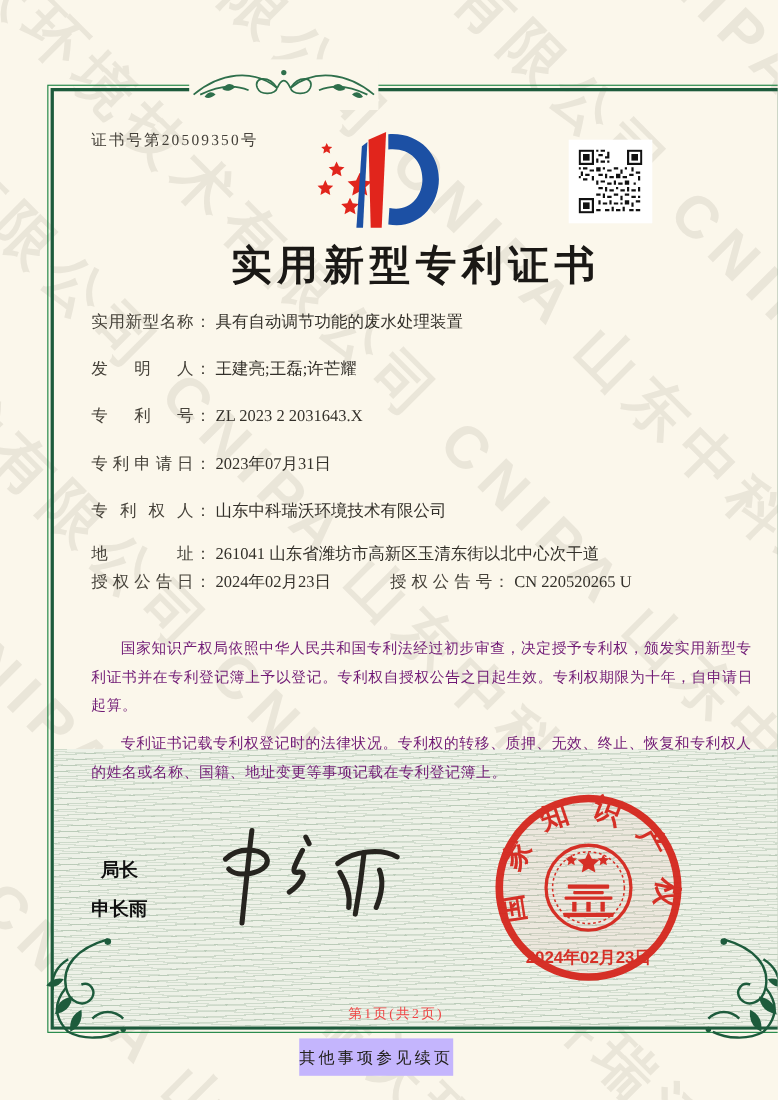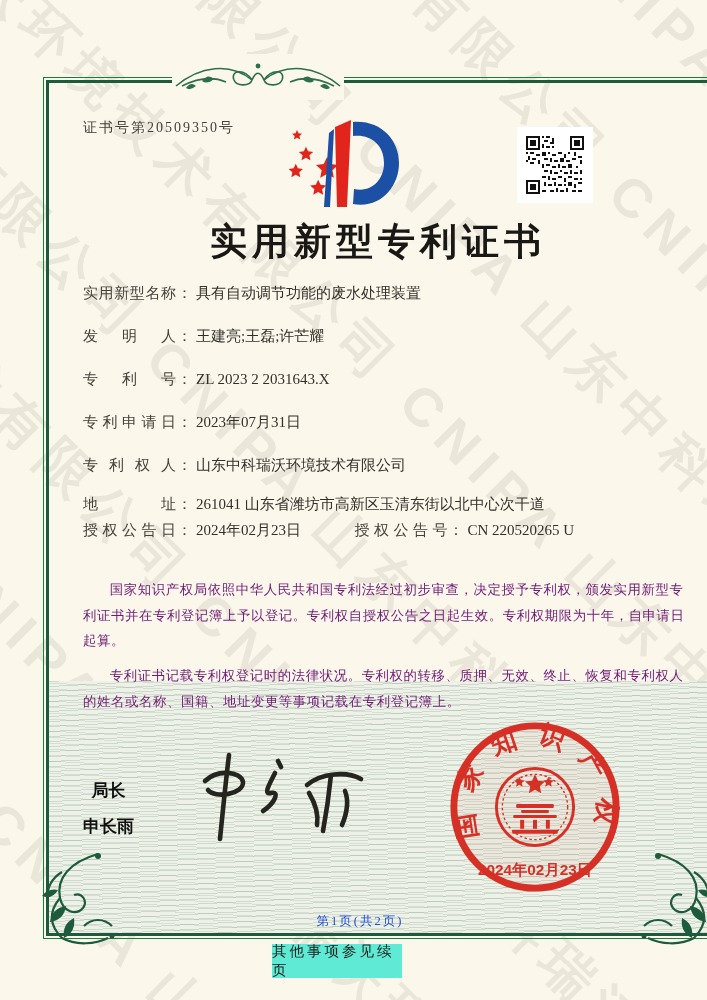--- a/index.html
+++ b/index.html
@@ -70,25 +70,25 @@
     line-height:1.92;letter-spacing:0.6px;color:#701a75;}
   .legal p{margin:0 0 9px 0;text-indent:2em;}
   
   .sig-labels{position:absolute;left:34px;top:696px;z-index:2;
     font-family:"Liberation Sans","DejaVu Sans",sans-serif;
     font-weight:700;font-size:17px;color:#101010;}
   .sig-labels div{margin-bottom:13px;text-align:center;}
   .sig-svg{position:absolute;left:134px;top:664px;z-index:2;}
   .seal{position:absolute;left:392px;top:630px;width:188px;height:188px;z-index:2;opacity:0.95;}
   .page-info{position:absolute;left:0;right:0;top:830px;text-align:center;
-    font-size:12.5px;color:#1d4ed8;letter-spacing:2px;transform:translateX(-18px);z-index:2;}
+    font-size:12.5px;color:#ef4444;letter-spacing:2px;transform:translateX(-18px);z-index:2;}
   
   .note-box{
-    position:absolute;left:272px;top:944px;width:130px;height:34px;z-index:2;
-    background:#5eead4;display:flex;align-items:center;justify-content:center;
+    position:absolute;left:272px;top:944px;width:140px;height:34px;z-index:2;
+    background:#c4b5fd;display:flex;align-items:center;justify-content:center;
     font-size:14.5px;letter-spacing:3px;color:#23211d;
   }
 </style>
 </head>
 <body>
 
 <div class="wm">
   <div class="wm-rot">
     <div class="wm-line">山东中科瑞沃环境技术有限公司 CNIPA 山东中科瑞沃环境技术有限公司 CNIPA</div>
     <div class="wm-line">山东中科瑞沃环境技术有限公司 CNIPA 山东中科瑞沃环境技术有限公司 CNIPA</div>

